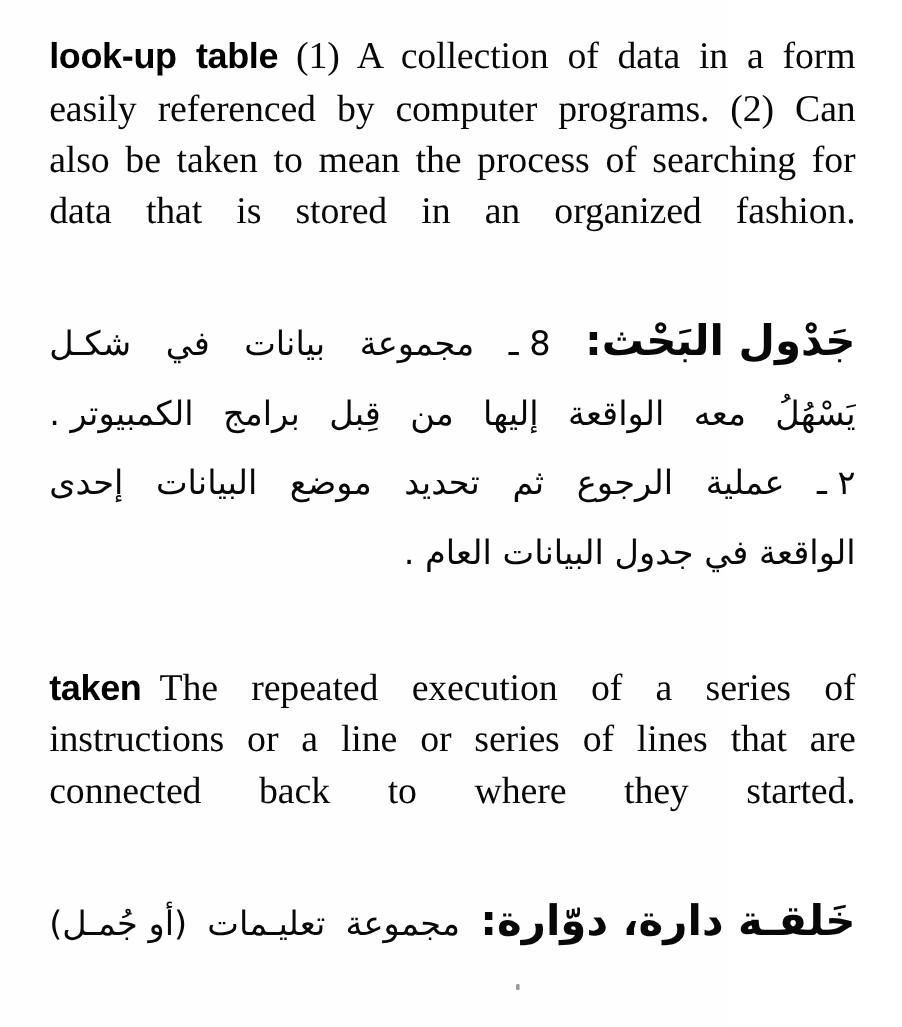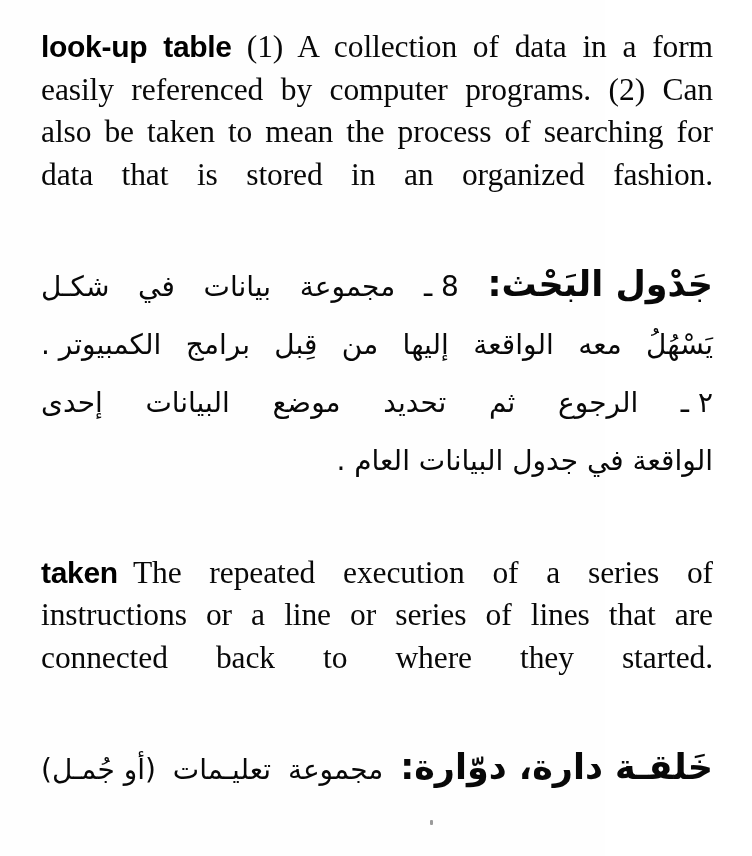--- a/index.html
+++ b/index.html
@@ -135,20 +135,21 @@
           <span class="ar-word">الواقعة</span>
           <span class="ar-word">إليها</span>
           <span class="ar-word">من</span>
           <span class="ar-word">قِبل</span>
           <span class="ar-word">برامج</span>
           <span class="ar-word">الكمبيوتر .</span>
         </span>
 
         <span class="ar-line stretch">
           <span class="ar-word">٢ ـ</span>
+          <span class="ar-word">عملية</span>
           <span class="ar-word">الرجوع</span>
           <span class="ar-word">ثم</span>
           <span class="ar-word">تحديد</span>
           <span class="ar-word">موضع</span>
           <span class="ar-word">البيانات</span>
           <span class="ar-word">إحدى</span>
         </span>
 
         <span class="ar-line right">الواقعة في جدول البيانات العام .</span>
 

